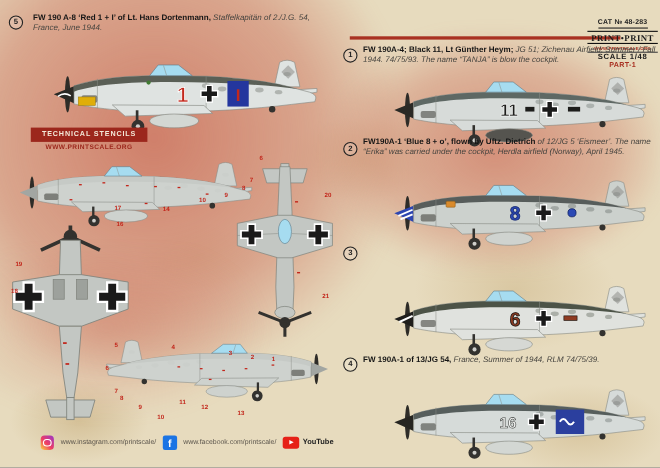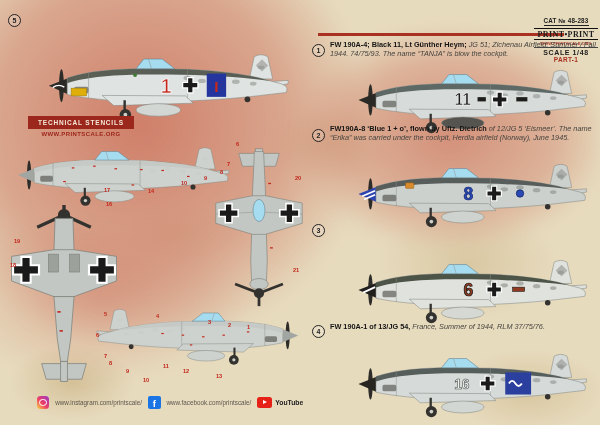--- a/index.html
+++ b/index.html
@@ -122,20 +122,21 @@
       </g>
       <g id="af-tailmark">
         <rect x="-4.5" y="-4.5" width="9" height="9" fill="#8e8e8a" opacity=".55" transform="rotate(45)"></rect>
       </g>
     </defs>
   </svg>
 
   <div class="content">
 
     <span class="circ" style="left:8px;top:14px;">5</span>
+    <p class="etext abs" style="left:30px;top:11px;width:268px;"><b>FW 190 A-8 ‘Red 1 + I’ of Lt. Hans Dortenmann,</b><i> Staffelkapitän of 2./J.G. 54, France, June 1944.</i></p>
 
     <svg class="abs" style="left:42px;top:46px;--body:#dfe3e1;--camo:#5a5f56;--spinner:#2a2925;--tank:#d3d7d3;" width="252" height="77.5" viewBox="0 0 260 80">
       <use href="#af-side"></use>
       <path d="M11,43 Q17,38.5 23,42.5" stroke="#fff" stroke-width="1.4" fill="none"></path>
       <rect x="30" y="43.5" width="16" height="8" fill="#e0ae09" stroke="#9a7a10" stroke-width=".5"></rect>
       <circle cx="96" cy="30" r="2" fill="#3f7a31"></circle>
       <text class="tacnum" x="128" y="48" font-size="20" fill="#c3281c" stroke="#ffffff" stroke-width=".7" text-anchor="middle">1</text>
       <use href="#af-cross" transform="translate(153,40.5) scale(.95)"></use>
       <rect x="170" y="28.5" width="20" height="24" fill="#24369e"></rect>
       <text class="tacnum" x="180" y="47" font-size="16" fill="#c3281c" text-anchor="middle">I</text>
@@ -257,21 +258,21 @@
     <svg class="abs" style="left:352px;top:62px;--body:#d7dbd9;--camo:#5e6864;--spinner:#2a2925;--tank:#55544f;" width="240" height="74" viewBox="0 0 260 80">
       <use href="#af-side"></use>
       <text class="tacnum" x="120" y="47" font-size="17" fill="#1d1d1b" stroke="#ffffff" stroke-width=".5" text-anchor="middle">11</text>
       <rect x="136" y="38" width="9" height="4.6" fill="#1d1d1b"></rect>
       <use href="#af-cross" transform="translate(160,40.5) scale(.95)"></use>
       <rect x="178" y="38" width="12" height="4.6" fill="#1d1d1b"></rect>
       <use href="#af-tailmark" transform="translate(227,20)"></use>
     </svg>
 
     <span class="circ" style="left:312px;top:129px;">2</span>
-    <p class="etext abs" style="left:330px;top:124px;width:268px;"><b>FW190A-8 ‘Blue 1 + o’, flown by Uftz. Dietrich</b><i> of 12/JG 5 ‘Eismeer’. The name “Erika” was carried under the cockpit, Herdla airfield (Norway), June 1945.</i></p>
+    <p class="etext abs" style="left:330px;top:124px;width:268px;"><b>FW190A-1 ‘Blue 8 + o’, flown by Uftz. Dietrich</b><i> of 12/JG 5 ‘Eismeer’. The name “Erika” was carried under the cockpit, Herdla airfield (Norway), April 1945.</i></p>
 
     <svg class="abs" style="left:352px;top:156px;--body:#ccd1cd;--camo:#575d5b;--spinner:#2c45b0;--tank:#cfd3cf;" width="240" height="74" viewBox="0 0 260 80">
       <use href="#af-side"></use>
       <line x1="11" y1="43.5" x2="25" y2="37.5" stroke="#fff" stroke-width="1.8"></line>
       <line x1="13" y1="47" x2="25" y2="42" stroke="#fff" stroke-width="1.8"></line>
       <rect x="58" y="29" width="9" height="6" rx="1" fill="#d98a2b" stroke="#8a5a16" stroke-width=".5"></rect>
       <text class="tacnum" x="126" y="48" font-size="19" fill="#2b49b4" stroke="#0e1f66" stroke-width=".7" text-anchor="middle">8</text>
       <use href="#af-cross" transform="translate(154,40.5) scale(.95)"></use>
       <circle cx="182" cy="40.5" r="4" fill="#2b49b4" stroke="#0e1f66" stroke-width=".8"></circle>
       <use href="#af-tailmark" transform="translate(227,20)"></use>
@@ -282,21 +283,21 @@
     <svg class="abs" style="left:352px;top:252px;--body:#e0e2de;--camo:#4c5347;--spinner:#1f1e1c;--tank:#d6d8d4;" width="240" height="74" viewBox="0 0 260 80">
       <use href="#af-side"></use>
       <line x1="12" y1="44" x2="25" y2="38" stroke="#fff" stroke-width="2"></line>
       <text class="tacnum" x="126" y="48" font-size="19" fill="#8f3b22" stroke="#151310" stroke-width=".8" text-anchor="middle">6</text>
       <use href="#af-cross" transform="translate(154,40.5) scale(.95)"></use>
       <rect x="174" y="38" width="13" height="4.6" fill="#8f3b22" stroke="#151310" stroke-width=".6"></rect>
       <use href="#af-tailmark" transform="translate(227,20)"></use>
     </svg>
 
     <span class="circ" style="left:312px;top:325px;">4</span>
-    <p class="etext abs" style="left:330px;top:322px;width:268px;"><b>FW 190A-1 of 13/JG 54,</b><i> France, Summer of 1944, RLM 37/75/76.</i></p>
+    <p class="etext abs" style="left:330px;top:322px;width:268px;"><b>FW 190A-1 of 13/JG 54,</b><i> France, Summer of 1944, RLM 74/75/39.</i></p>
 
     <svg class="abs" style="left:352px;top:346px;--body:#d6dbd9;--camo:#565e5c;--spinner:#262521;--tank:#d3d7d3;" width="240" height="74" viewBox="0 0 260 80">
       <use href="#af-side"></use>
       <text class="tacnum" x="119" y="46.5" font-size="15" fill="#f2f3f1" stroke="#3c3f3c" stroke-width=".6" text-anchor="middle">16</text>
       <use href="#af-cross" transform="translate(147,40.5) scale(.95)"></use>
       <rect x="166" y="28.5" width="28" height="24" fill="#2b3f9e"></rect>
       <path d="M170,40.5 q3.5,-5.5 7,0 q3.5,5.5 7,0" stroke="#ffffff" stroke-width="2" fill="none"></path>
       <use href="#af-tailmark" transform="translate(227,20)"></use>
     </svg>
 

